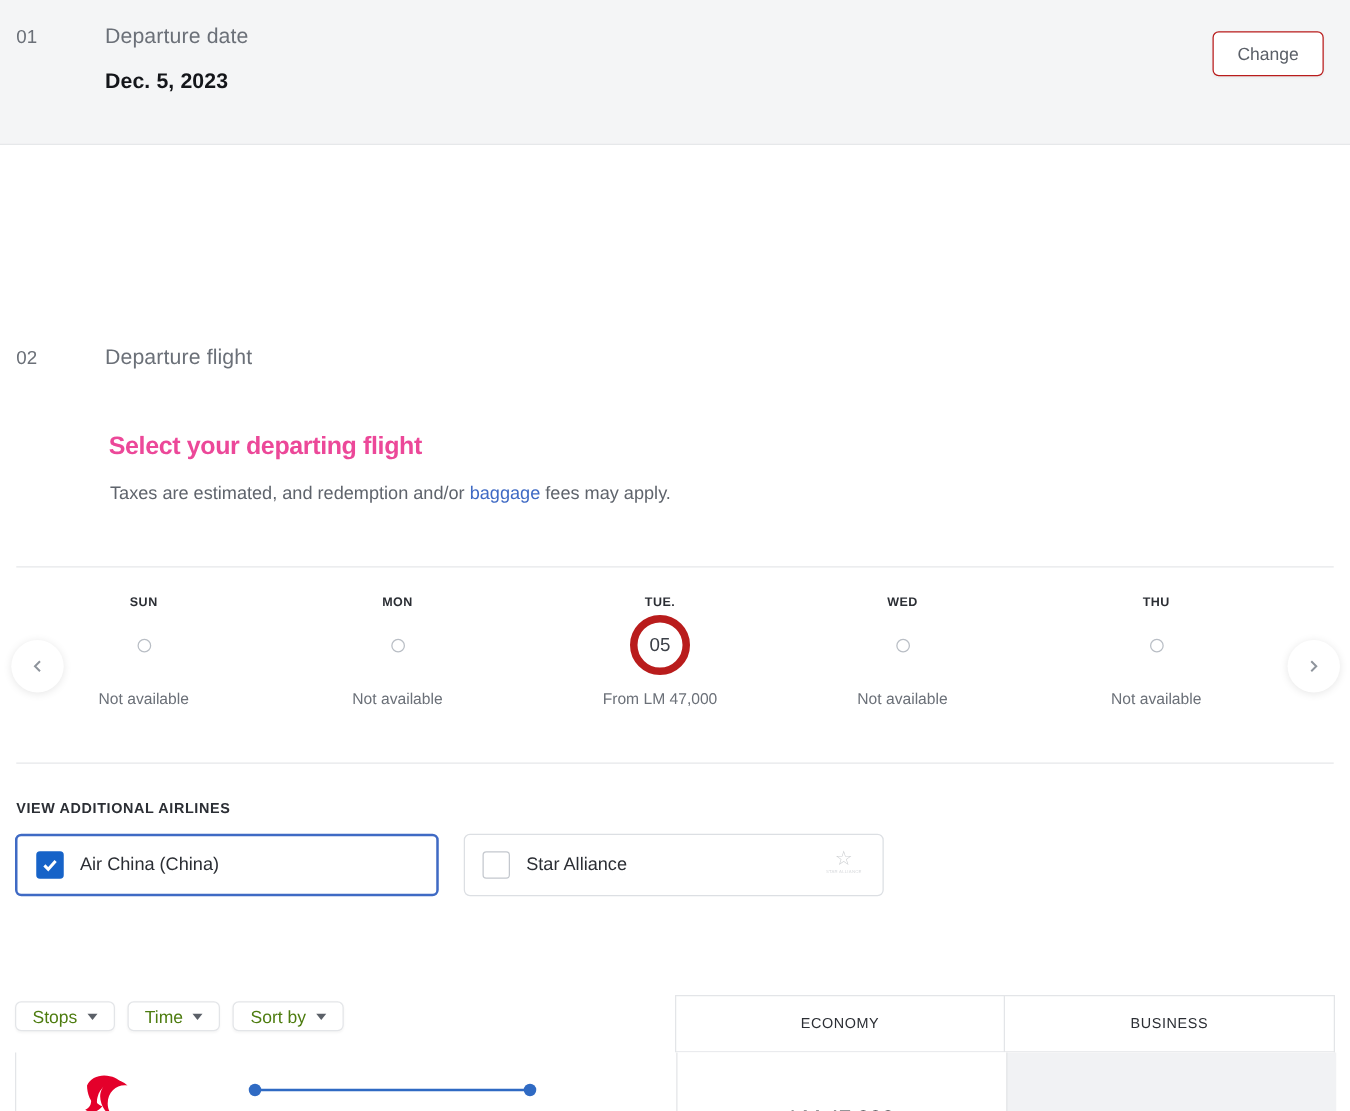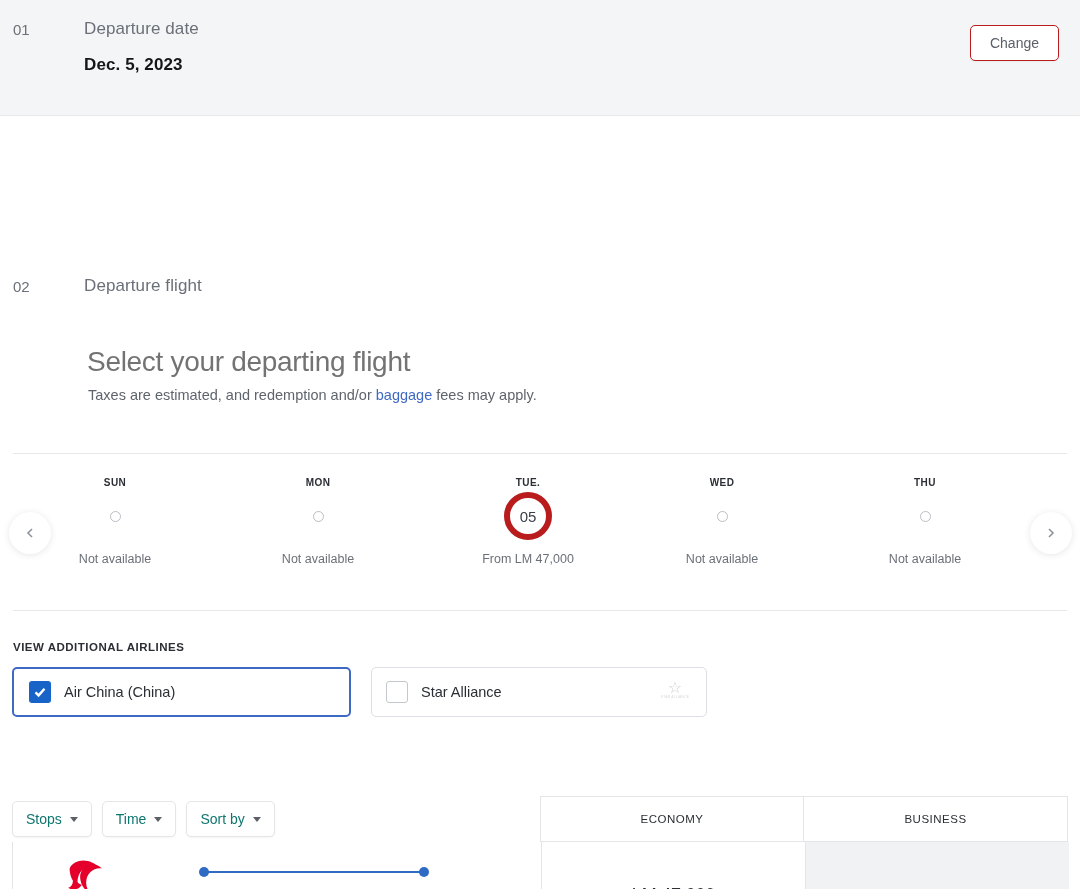--- a/index.html
+++ b/index.html
@@ -48,21 +48,21 @@
 
   
   .step-flight { position: relative; height: 100%; }
   .step-flight .step-num { left: 13px; top: 162px; }
   .flight-label {
     position: absolute; left: 84px; top: 160px;
     font-size: 17px; color: #6b7078; letter-spacing: .1px;
   }
   .headline {
     position: absolute; left: 87px; top: 230px;
-    font-size: 28px; font-weight: normal; color: #737373;
+    font-size: 20px; font-weight: bold; color: #ec4899;
     letter-spacing: -.3px;
   }
   .subline {
     position: absolute; left: 88px; top: 271px;
     font-size: 14.5px; color: #5f646c;
   }
   .subline a { color: #3f6ac4; text-decoration: none; cursor: pointer; }
 
   
   .rule {
@@ -132,24 +132,24 @@
     width: 34px; text-align: center; opacity: .35;
   }
   .sa-logo .star { font-size: 16px; color: #6f757d; line-height: 14px; }
   .sa-logo .sa-text { font-size: 3.4px; color: #8b9199; letter-spacing: .2px; }
 
   
   .results { position: absolute; left: 12px; top: 680px; width: 1056px; }
   .res-head { position: relative; height: 46px; }
   .filters { position: absolute; left: 0; top: 5px; display: flex; gap: 10px; }
   .fbtn {
-    height: 36px; padding: 0 13px;
+    height: 24px; padding: 0 13px;
     background: #fff; border: 1px solid #e3e5e8; border-radius: 5px;
     font-family: "Liberation Sans", sans-serif;
-    font-size: 14px; color: #0f766e; cursor: pointer;
+    font-size: 14px; color: #4d7c0f; cursor: pointer;
     display: flex; align-items: center; gap: 8px;
     box-shadow: 0 1px 2px rgba(0,0,0,.04);
   }
   .caret {
     width: 0; height: 0; border-left: 4.5px solid transparent;
     border-right: 4.5px solid transparent; border-top: 5px solid #5b6068;
   }
   .cabin-head {
     position: absolute; top: 0; height: 46px;
     border: 1px solid #e3e5e8; background: #fff;

